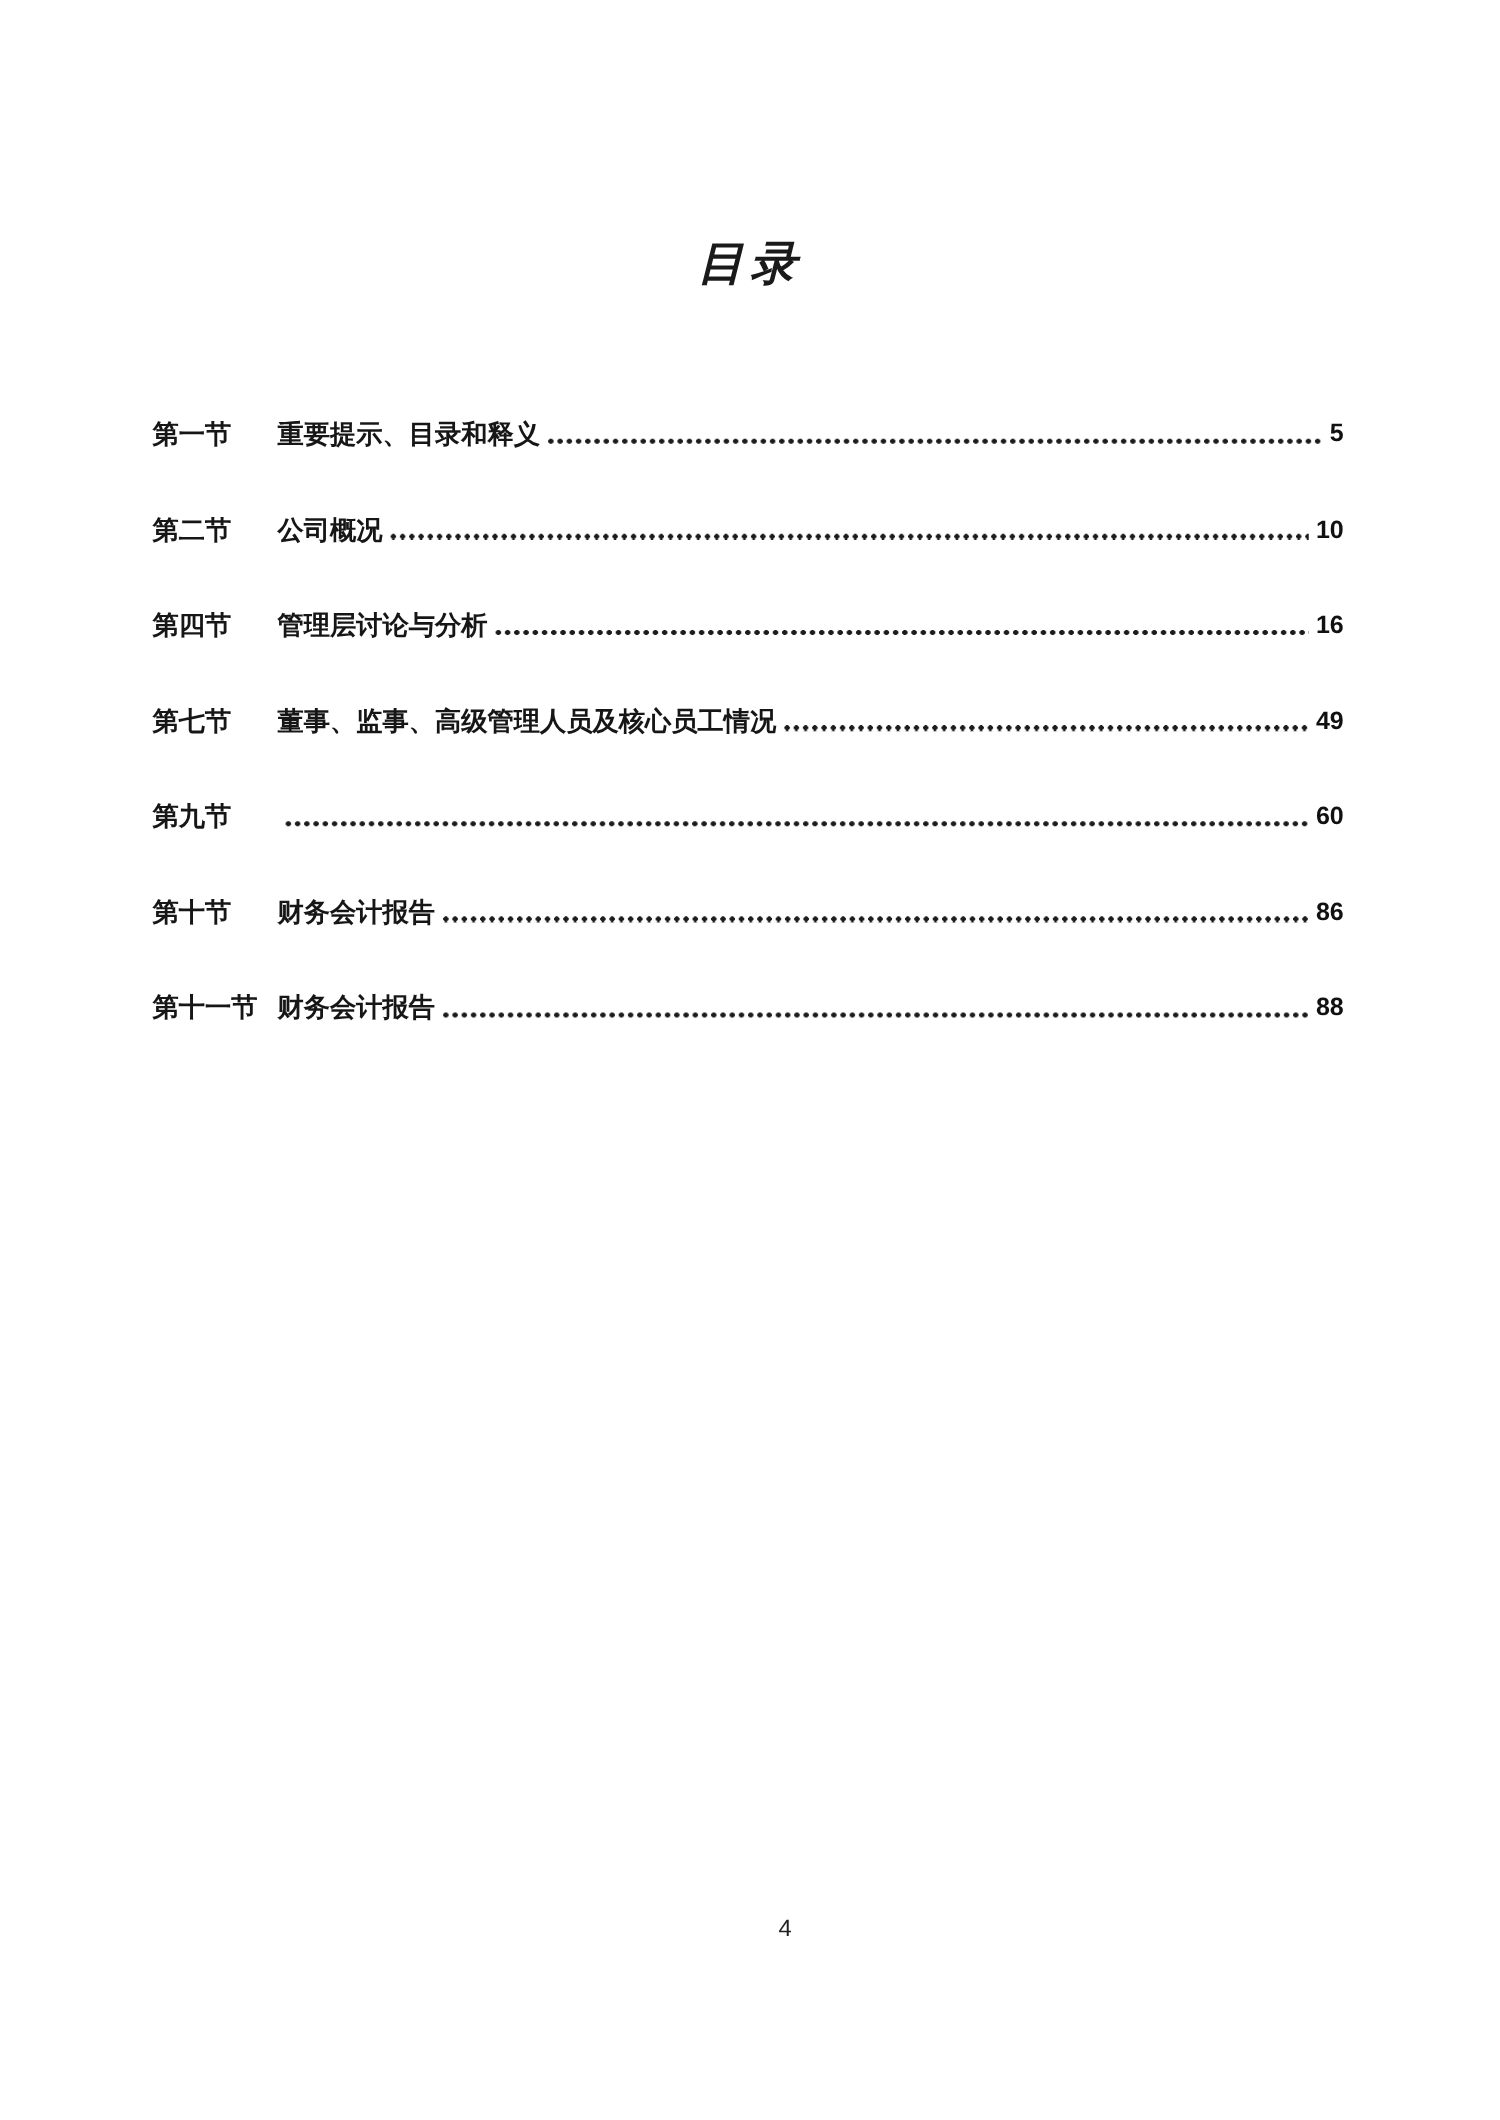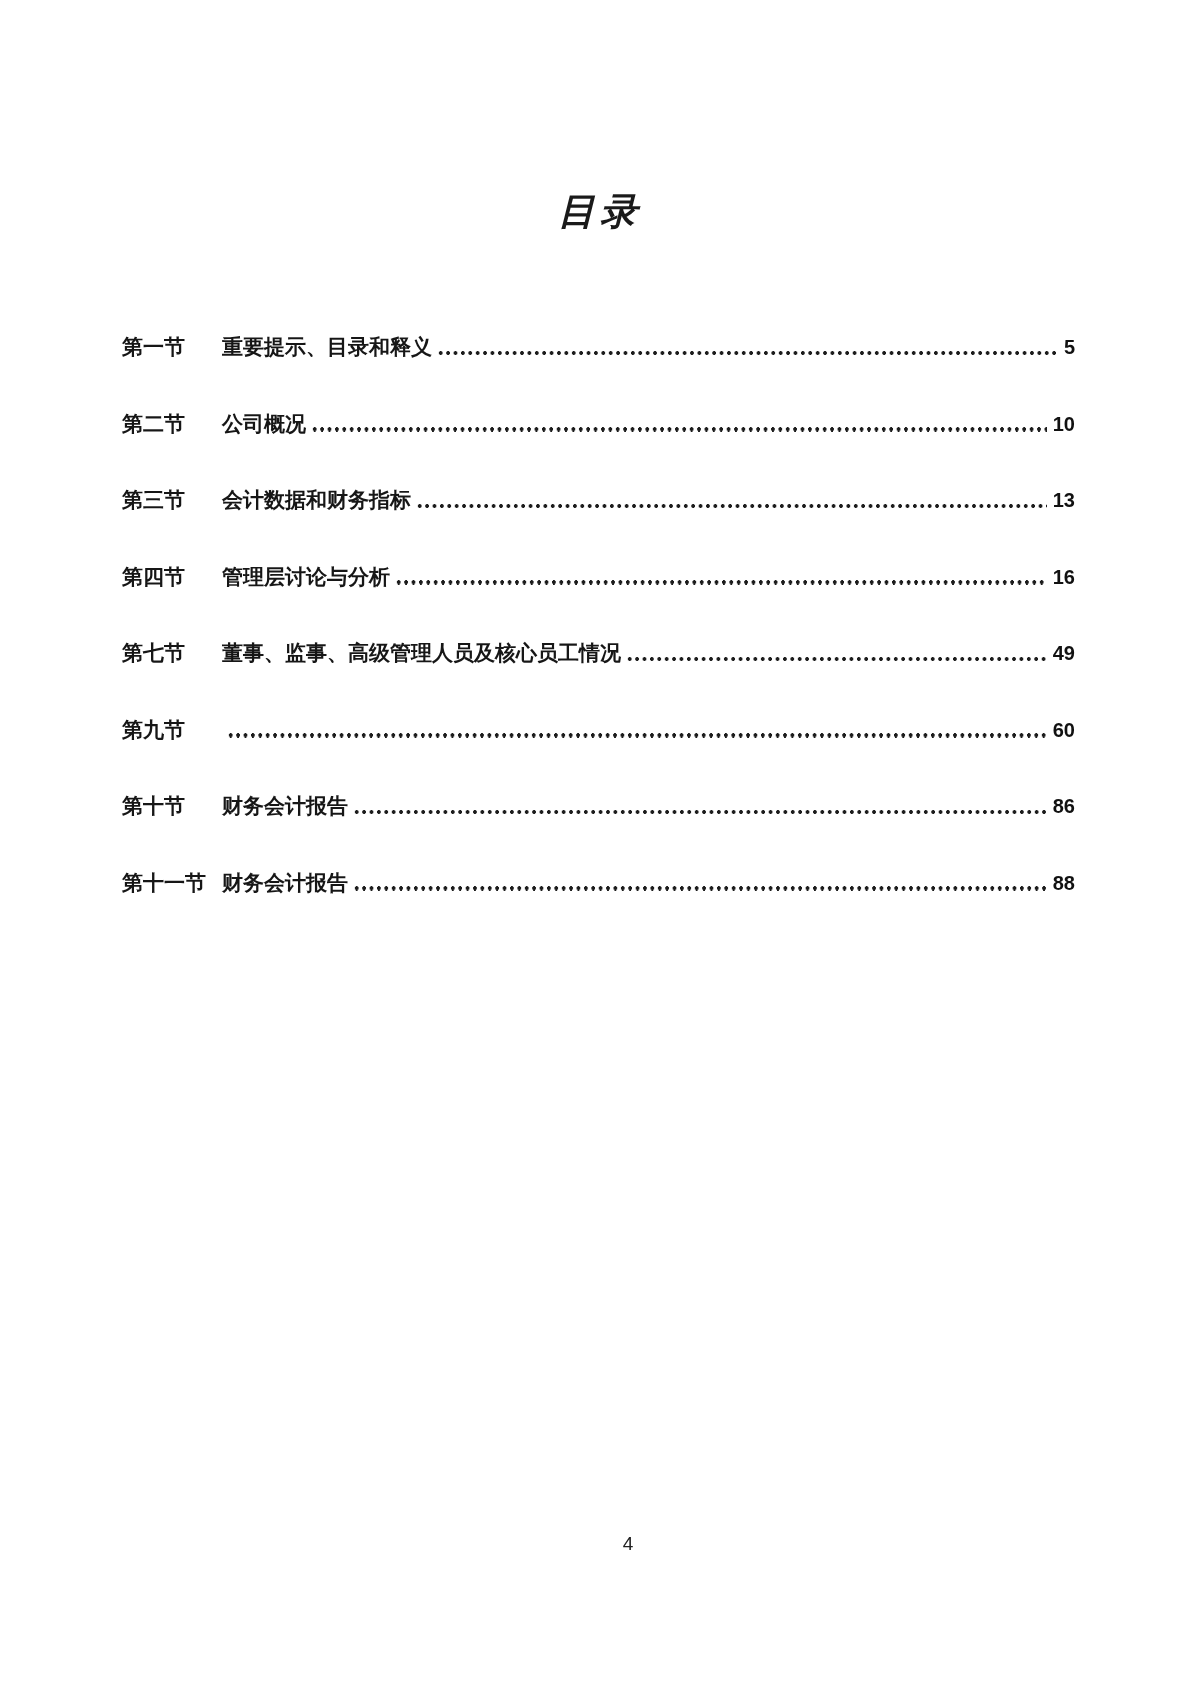--- a/index.html
+++ b/index.html
@@ -95,26 +95,20 @@
     <span class="toc-pg">5</span>
   </div>
 
   <div class="toc-row">
     <span class="toc-sec">第二节</span>
     <span class="toc-ttl">公司概况</span>
     <span class="leader"></span>
     <span class="toc-pg">10</span>
   </div>
 
-  <div class="toc-row">
-    <span class="toc-sec">第三节</span>
-    <span class="toc-ttl">会计数据和财务指标</span>
-    <span class="leader"></span>
-    <span class="toc-pg">13</span>
-  </div>
 
   <div class="toc-row">
     <span class="toc-sec">第四节</span>
     <span class="toc-ttl">管理层讨论与分析</span>
     <span class="leader"></span>
     <span class="toc-pg">16</span>
   </div>
 
 
 

